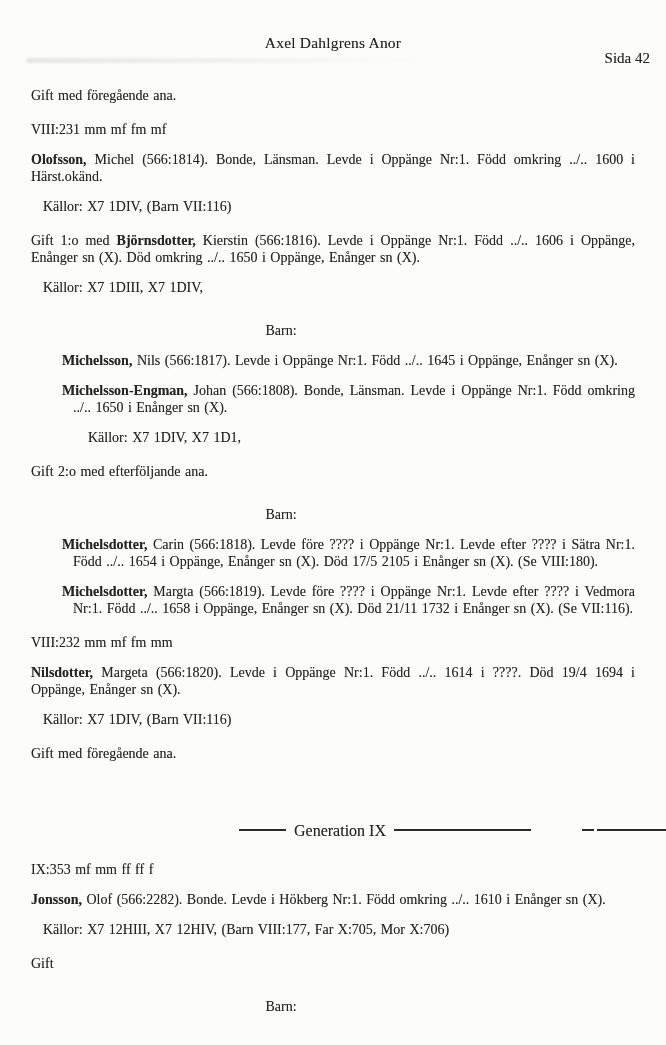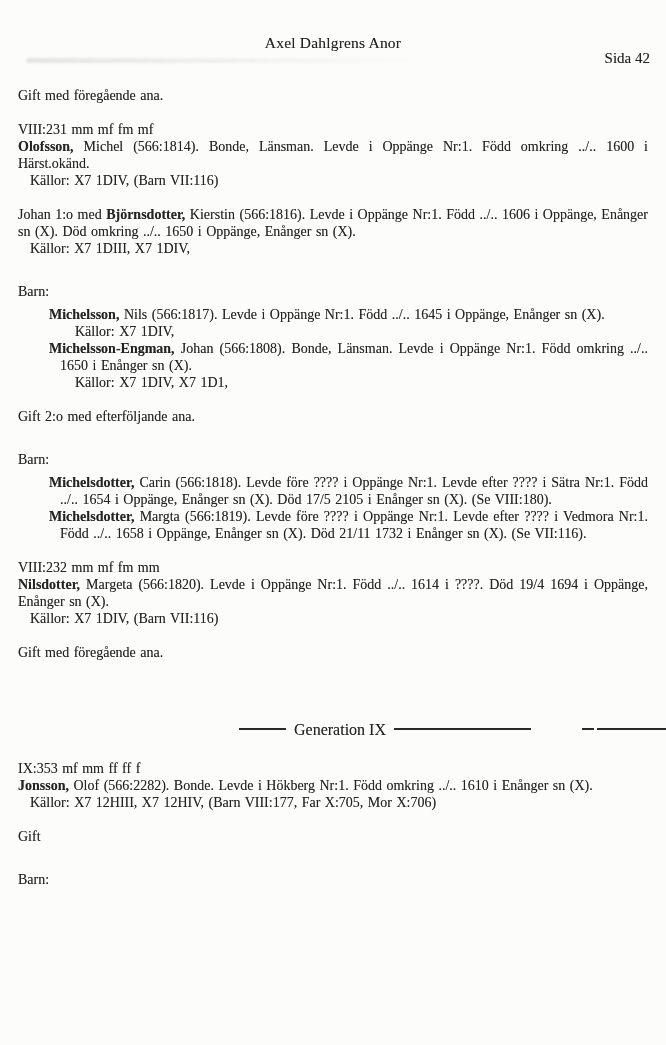--- a/index.html
+++ b/index.html
@@ -21,29 +21,29 @@
   .pageno { position: absolute; right: 16px; top: 50px; font-size: 15px; }
 
   .artifact {
     position: absolute; left: 26px; top: 58px; width: 395px; height: 5px;
     background: linear-gradient(90deg, rgba(110,110,110,0.16), rgba(150,150,150,0.10) 55%, rgba(170,170,170,0.0));
     border-radius: 3px; filter: blur(1px);
   }
 
   .content { margin-top: 33px; padding: 0 18px; }
 
-  p { margin: 0; text-align: justify; word-spacing: 1px; }
+  p { margin: 13px; text-align: justify; word-spacing: 1px; }
   p.gap { margin-top: 17px; font-family: Liberation Serif, serif; }
   .b { font-weight: bold; }
 
   p.kallor { padding-left: 12px; }
   p.child { padding-left: 42px; text-indent: -11px; }
   p.ckallor { padding-left: 57px; }
   p.barn {
-    width: 500px; text-align: left;
+    width: 500px; text-align: center;
     margin-top: 26px; margin-bottom: 6px;
     word-spacing: normal;
   }
 
   .generation {
     display: flex; align-items: center;
     margin: 59px -18px 22px 0; padding-left: 221px;
     height: 18px;
   }
   .gline, .gdash { height: 2px; background: #2a2a2a; flex: 0 0 auto; }
@@ -60,25 +60,24 @@
   <div class="header">
     <span class="title">Axel Dahlgrens Anor</span>
     <span class="pageno">Sida 42</span>
   </div>
   <div class="artifact"></div>
   <div class="content" id="content">
       <p class="plain"><span>Gift med föregående ana.</span></p>
       <p class="code gap"><span>VIII:231 mm mf fm mf</span></p>
       <p class="entry"><span class="b">Olofsson,</span><span> Michel (566:1814). Bonde, Länsman. Levde i Oppänge Nr:1. Född omkring ../.. 1600 i Härst.okänd.</span></p>
       <p class="kallor"><span>Källor: X7 1DIV, (Barn VII:116)</span></p>
-      <p class="plain gap"><span>Johan 1:o med </span><span class="b">Björnsdotter,</span><span> Kierstin (566:1816). Levde i Oppänge Nr:1. Född ../.. 1606 i Oppänge, Enånger sn (X). Död omkring ../.. 1650 i Oppänge, Enånger sn (X).</span></p>
+      <p class="plain gap"><span>Gift 1:o med </span><span class="b">Björnsdotter,</span><span> Kierstin (566:1816). Levde i Oppänge Nr:1. Född ../.. 1606 i Oppänge, Enånger sn (X). Död omkring ../.. 1650 i Oppänge, Enånger sn (X).</span></p>
       <p class="kallor"><span>Källor: X7 1DIII, X7 1DIV,</span></p>
       <p class="barn"><span>Barn:</span></p>
       <p class="child"><span class="b">Michelsson,</span><span> Nils (566:1817). Levde i Oppänge Nr:1. Född ../.. 1645 i Oppänge, Enånger sn (X).</span></p>
-      <p class="ckallor"><span>Källor: X7 1DIV,</span></p>
       <p class="child"><span class="b">Michelsson-Engman,</span><span> Johan (566:1808). Bonde, Länsman. Levde i Oppänge Nr:1. Född omkring ../.. 1650 i Enånger sn (X).</span></p>
       <p class="ckallor"><span>Källor: X7 1DIV, X7 1D1,</span></p>
       <p class="plain gap"><span>Gift 2:o med efterföljande ana.</span></p>
       <p class="barn"><span>Barn:</span></p>
       <p class="child"><span class="b">Michelsdotter,</span><span> Carin (566:1818). Levde före ???? i Oppänge Nr:1. Levde efter ???? i Sätra Nr:1. Född ../.. 1654 i Oppänge, Enånger sn (X). Död 17/5 2105 i Enånger sn (X). (Se VIII:180).</span></p>
       <p class="child"><span class="b">Michelsdotter,</span><span> Margta (566:1819). Levde före ???? i Oppänge Nr:1. Levde efter ???? i Vedmora Nr:1. Född ../.. 1658 i Oppänge, Enånger sn (X). Död 21/11 1732 i Enånger sn (X). (Se VII:116).</span></p>
       <p class="code gap"><span>VIII:232 mm mf fm mm</span></p>
       <p class="entry"><span class="b">Nilsdotter,</span><span> Margeta (566:1820). Levde i Oppänge Nr:1. Född ../.. 1614 i ????. Död 19/4 1694 i Oppänge, Enånger sn (X).</span></p>
       <p class="kallor"><span>Källor: X7 1DIV, (Barn VII:116)</span></p>
       <p class="plain gap"><span>Gift med föregående ana.</span></p>

